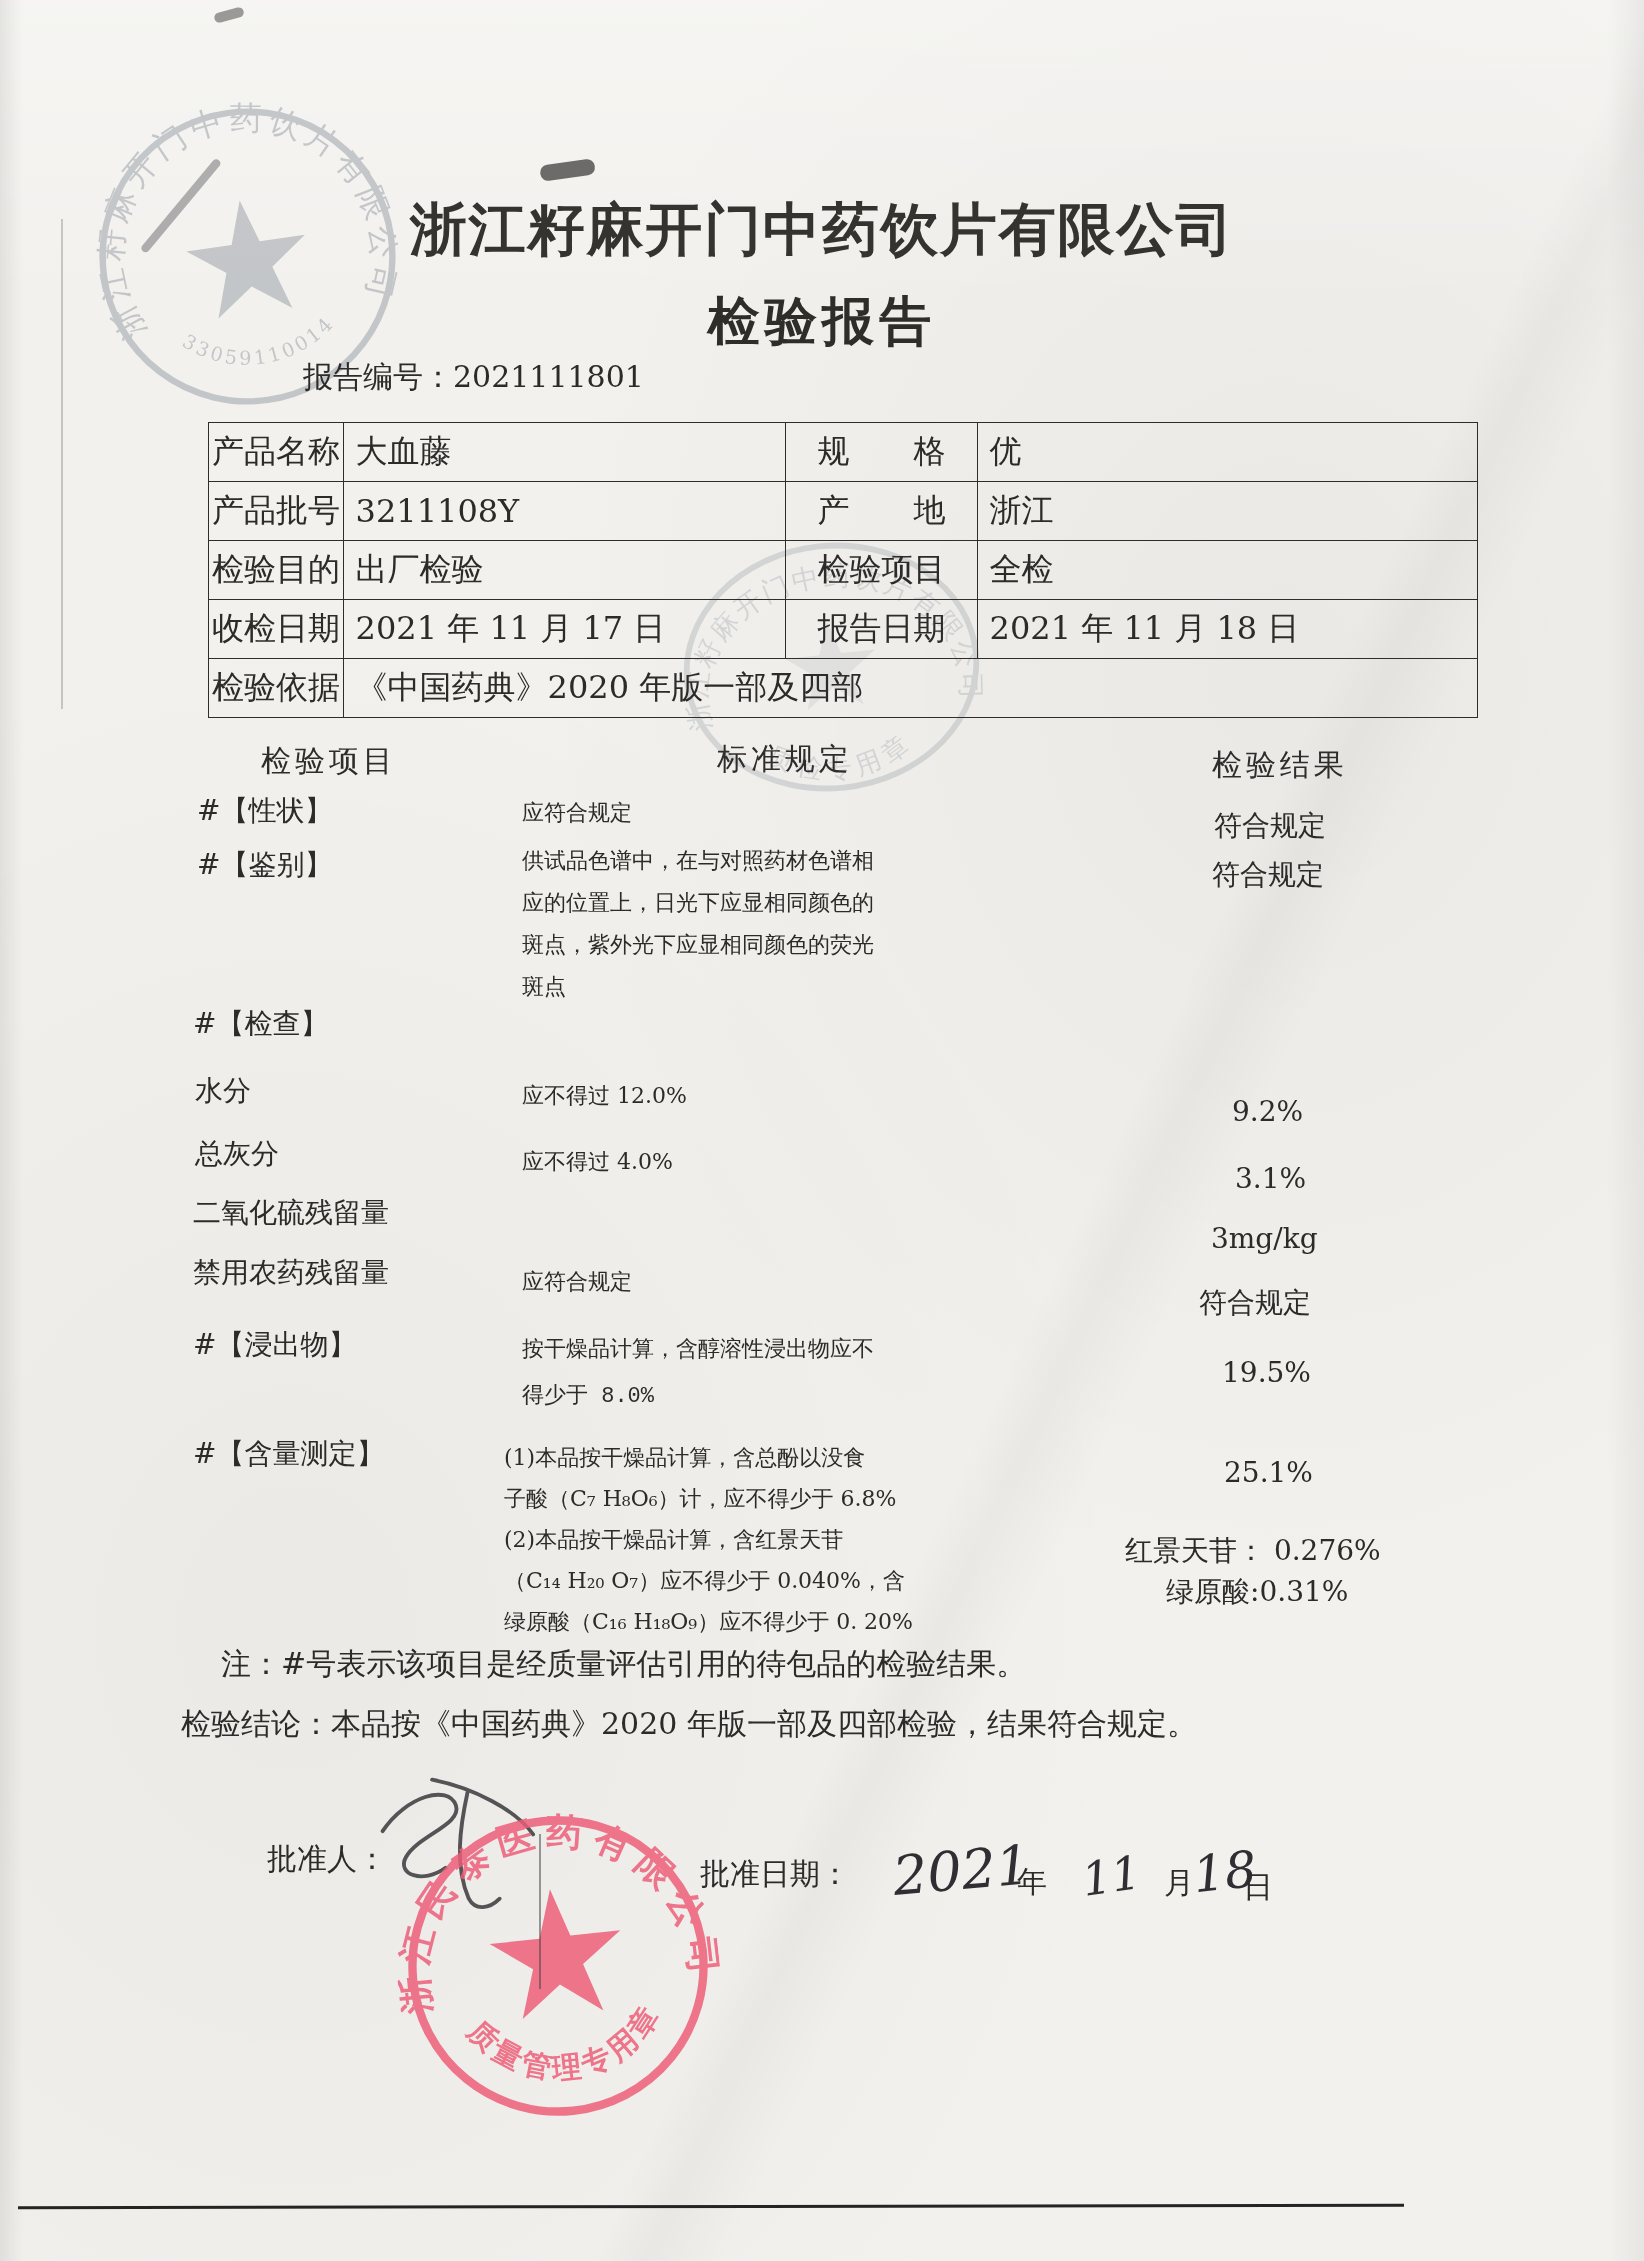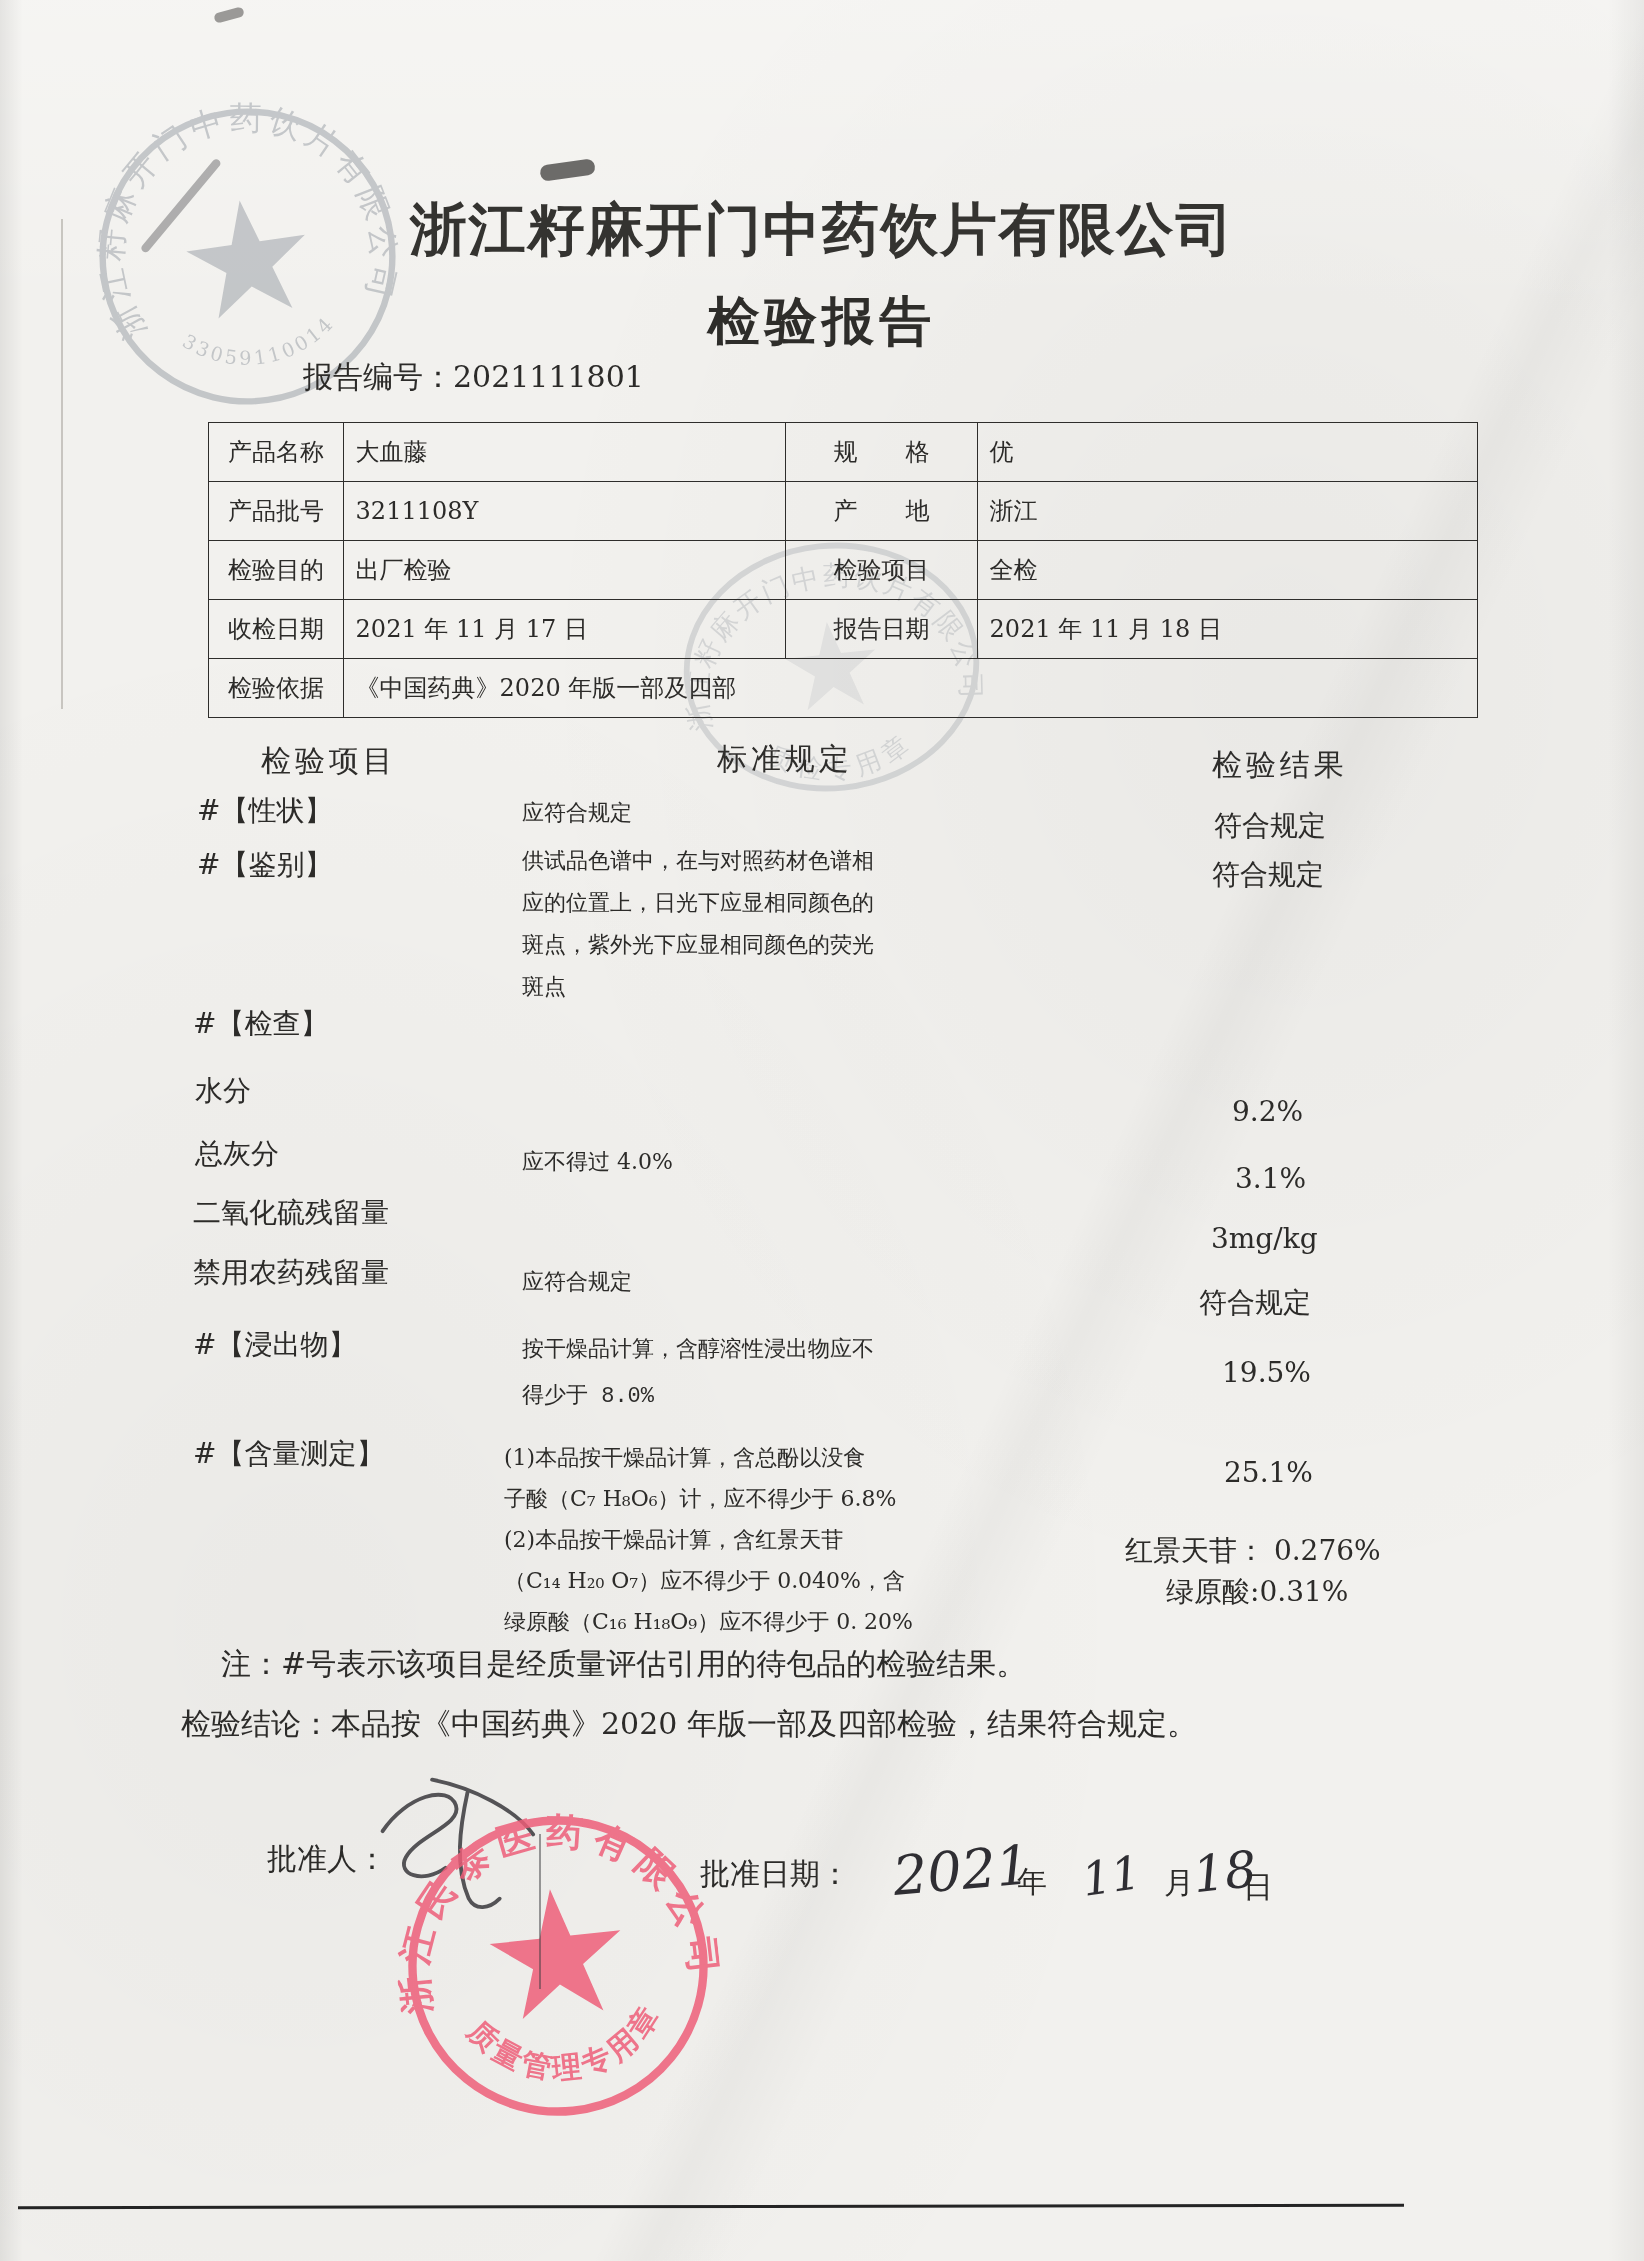--- a/index.html
+++ b/index.html
@@ -18,21 +18,21 @@
   .abs{position:absolute;}
   .doc-text{line-height:1.25;}
   .title1{left:0;right:0;top:193px;text-align:center;font-size:57px;font-weight:600;letter-spacing:1.9px;color:#343330;}
   .title2{left:0;right:0;top:288px;text-align:center;font-size:52px;font-weight:700;letter-spacing:5.2px;color:#2e2d2a;}
   .report-no{left:303px;top:358px;font-size:30px;}
   table.info{
     position:absolute;left:208px;top:422px;width:1269px;
     border-collapse:collapse;table-layout:fixed;z-index:3;background:transparent;
   }
   table.info td{
-    border:1.9px solid #2e2d2b;height:58px;font-size:24px;vertical-align:middle;
+    border:1.9px solid #2e2d2b;height:58px;font-size:32px;vertical-align:middle;
     padding:0 0 0 11.6px;color:#2c2b29;background:transparent;
   }
   table.info td.lbl{text-align:center;padding:0;}
   .sec-head{font-size:30px;color:#2e2d2b;z-index:3;}
   .item-label{font-size:28px;z-index:3;}
   .item-std{font-size:22px;white-space:pre-line;line-height:42px;width:613px;z-index:3;}
   .item-res{font-size:28px;z-index:3;}
   .note-line{font-size:30px;z-index:3;}
   .concl-line{font-size:30px;z-index:3;}
   .appr{font-size:30px;z-index:3;}
@@ -145,20 +145,21 @@
   <div class="abs item-label" style="left:197px;top:846px;">#【鉴别】</div>
   <div class="abs item-std" style="left:522px;top:840px;">供试品色谱中，在与对照药材色谱相
 应的位置上，日光下应显相同颜色的
 斑点，紫外光下应显相同颜色的荧光
 斑点</div>
   <div class="abs item-res" style="left:1212px;top:856px;">符合规定</div>
 
   <div class="abs item-label" style="left:193px;top:1005px;">#【检查】</div>
 
   <div class="abs item-label" style="left:195px;top:1072px;">水分</div>
+  <div class="abs item-std" style="left:522px;top:1075px;">应不得过 12.0%</div>
   <div class="abs item-res" style="left:1232px;top:1095px;">9.2%</div>
 
   <div class="abs item-label" style="left:195px;top:1135px;">总灰分</div>
   <div class="abs item-std" style="left:522px;top:1141px;">应不得过 4.0%</div>
   <div class="abs item-res" style="left:1235px;top:1162px;">3.1%</div>
 
   <div class="abs item-label" style="left:193px;top:1194px;">二氧化硫残留量</div>
   <div class="abs item-res" style="left:1211px;top:1222px;">3mg/kg</div>
 
   <div class="abs item-label" style="left:193px;top:1254px;">禁用农药残留量</div>

